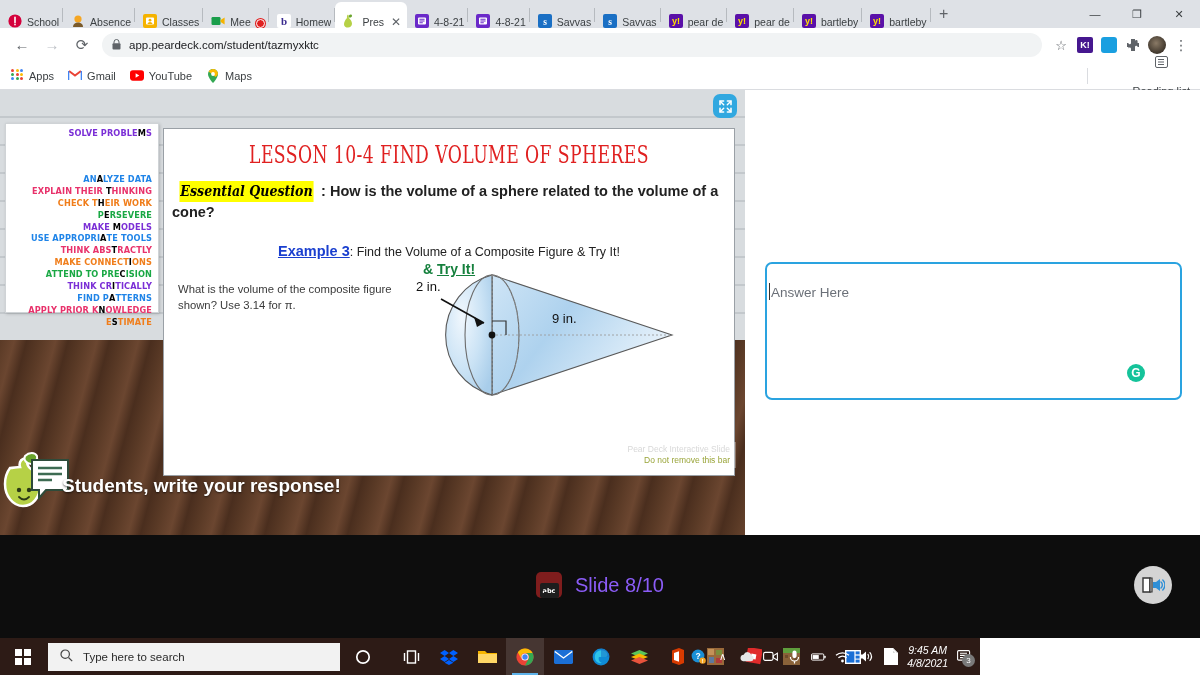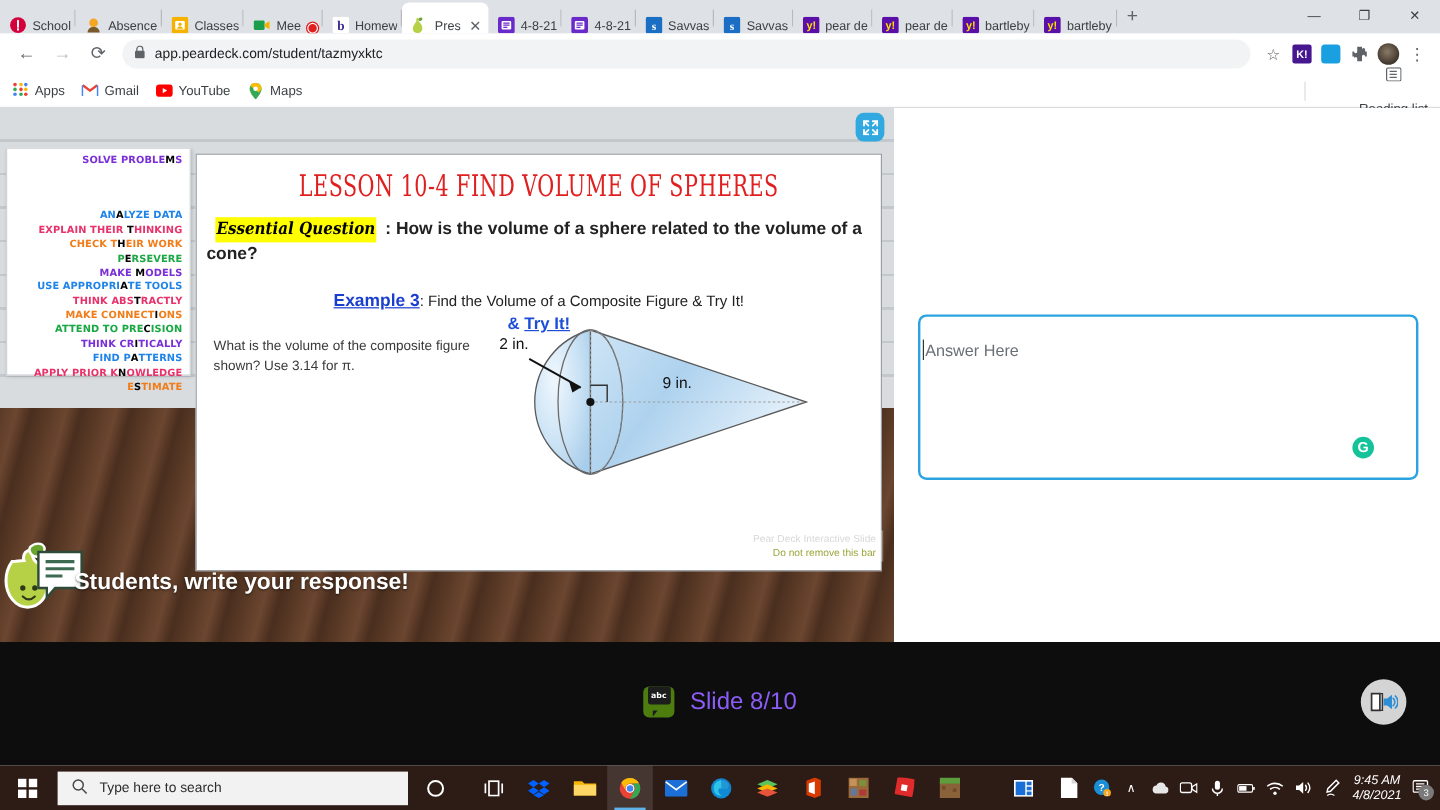--- a/index.html
+++ b/index.html
@@ -159,21 +159,21 @@
              font-weight: bold; line-height: 21px; }
   .eq-tag {
     background: #ffff00; color: #000;
     font-family: "DejaVu Serif", serif;
     font-style: italic; font-weight: bold; font-size: 14px;
     padding: 0 1px; transform: scaleX(.9); display:inline-block;
   }
   .ex-line { text-align:center; margin-top: 20px; font-size: 12.5px; color:#222; }
   .ex-line .ex-a { color:#1a3fcf; font-weight: bold; text-decoration: underline;
                    font-size: 14.5px; }
-  .ex-try { text-align:center; font-size: 14px; font-weight: bold; color:#1d4ed8;
+  .ex-try { text-align:center; font-size: 14px; font-weight: bold; color:#15803d;
             margin-top: 2px; }
   .ex-try u { text-decoration: underline; }
   .q-text {
     position:absolute; left: 14px; top: 152px; width: 240px;
     font-size: 11.3px; color: #3a3a3a; line-height: 16px;
   }
 
   
   .figure { position: absolute; left: 250px; top: 128px; width: 300px; height: 160px; }
   .fig-lbl { position:absolute; font-size: 13px; color:#111; font-weight: 500; }
@@ -226,41 +226,41 @@
   
   .ctrlbar {
     position: absolute; top: 535px; left: 0; width: 1200px; height: 103px;
     background: #0d0d0d;
   }
   .slide-counter {
     position: absolute; left: 50%; top: 50px; transform: translate(-50%,-50%);
     display: flex; align-items: center; gap: 13px;
   }
   .abc-ic {
-    width: 26px; height: 26px; border-radius: 5px; background: #4d7c0f;
-    display:flex;align-items:flex-start;justify-content:center; position:relative;
+    width: 26px; height: 26px; border-radius: 5px; background: #7f1d1d;
+    display:flex;align-items:flex-end;justify-content:center; position:relative;
   }
   .abc-in {
     width: 19px;height:15px;background:#1d1d1d;border-radius:2px;
     color:#fff;font-size:6.5px;font-weight:bold;
     display:flex;align-items:center;justify-content:center;
     font-family:"DejaVu Sans",sans-serif;
   }
   .abc-in:after{content:'';position:absolute;left:8px;top:20px;
     border-left:4px solid #1d1d1d;border-bottom:5px solid transparent;}
   .slide-counter-text { color: #8b5cf6; font-size: 20px; }
   .reader-btn {
     position: absolute; right: 28px; top: 50px; transform: translateY(-50%);
     width: 38px; height: 38px; border-radius: 50%; background: #d4d4d4;
     display:flex;align-items:center;justify-content:center;
   }
 
   
   .taskbar {
-    position: absolute; top: 638px; left: 0; width: 1200px; height: 37px;
+    position: absolute; top: 638px; left: 0; width: 980px; height: 37px;
     background: #2d1b16;
     display: flex; align-items: center;
   }
   .start {
     width: 46px; height: 37px; display:flex;align-items:center;justify-content:center;
   }
   .win-logo { display:grid; grid-template-columns: 7px 7px; grid-template-rows: 7px 7px;
               gap: 2px; }
   .win-logo i { background:#fff; display:block; }
   .tb-search {

